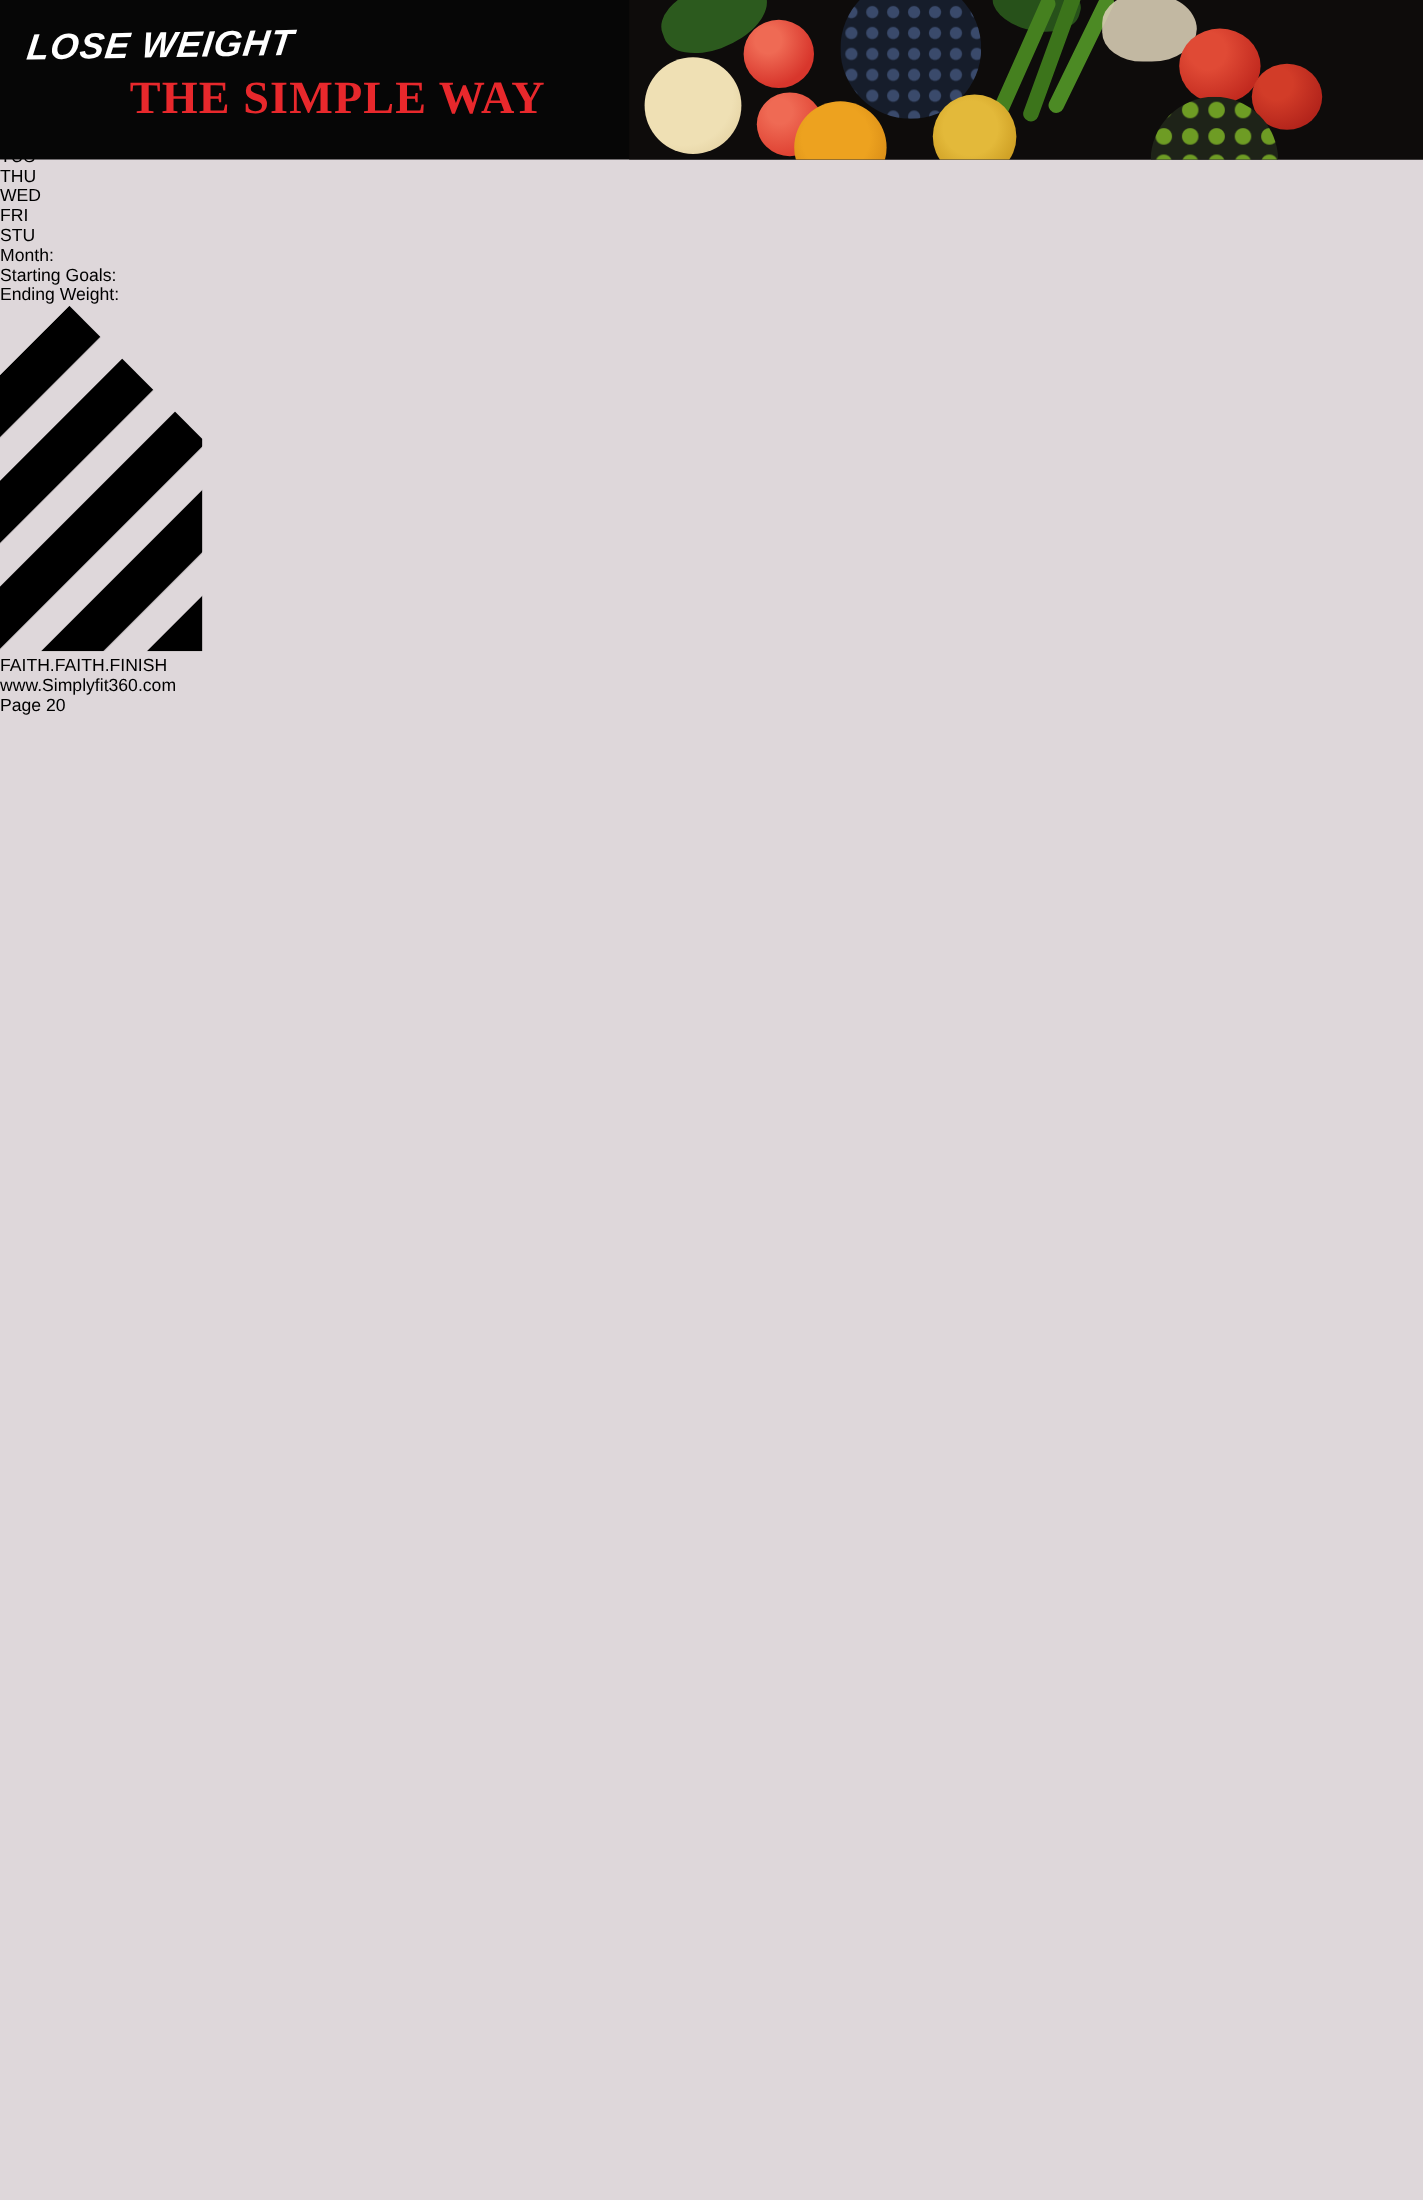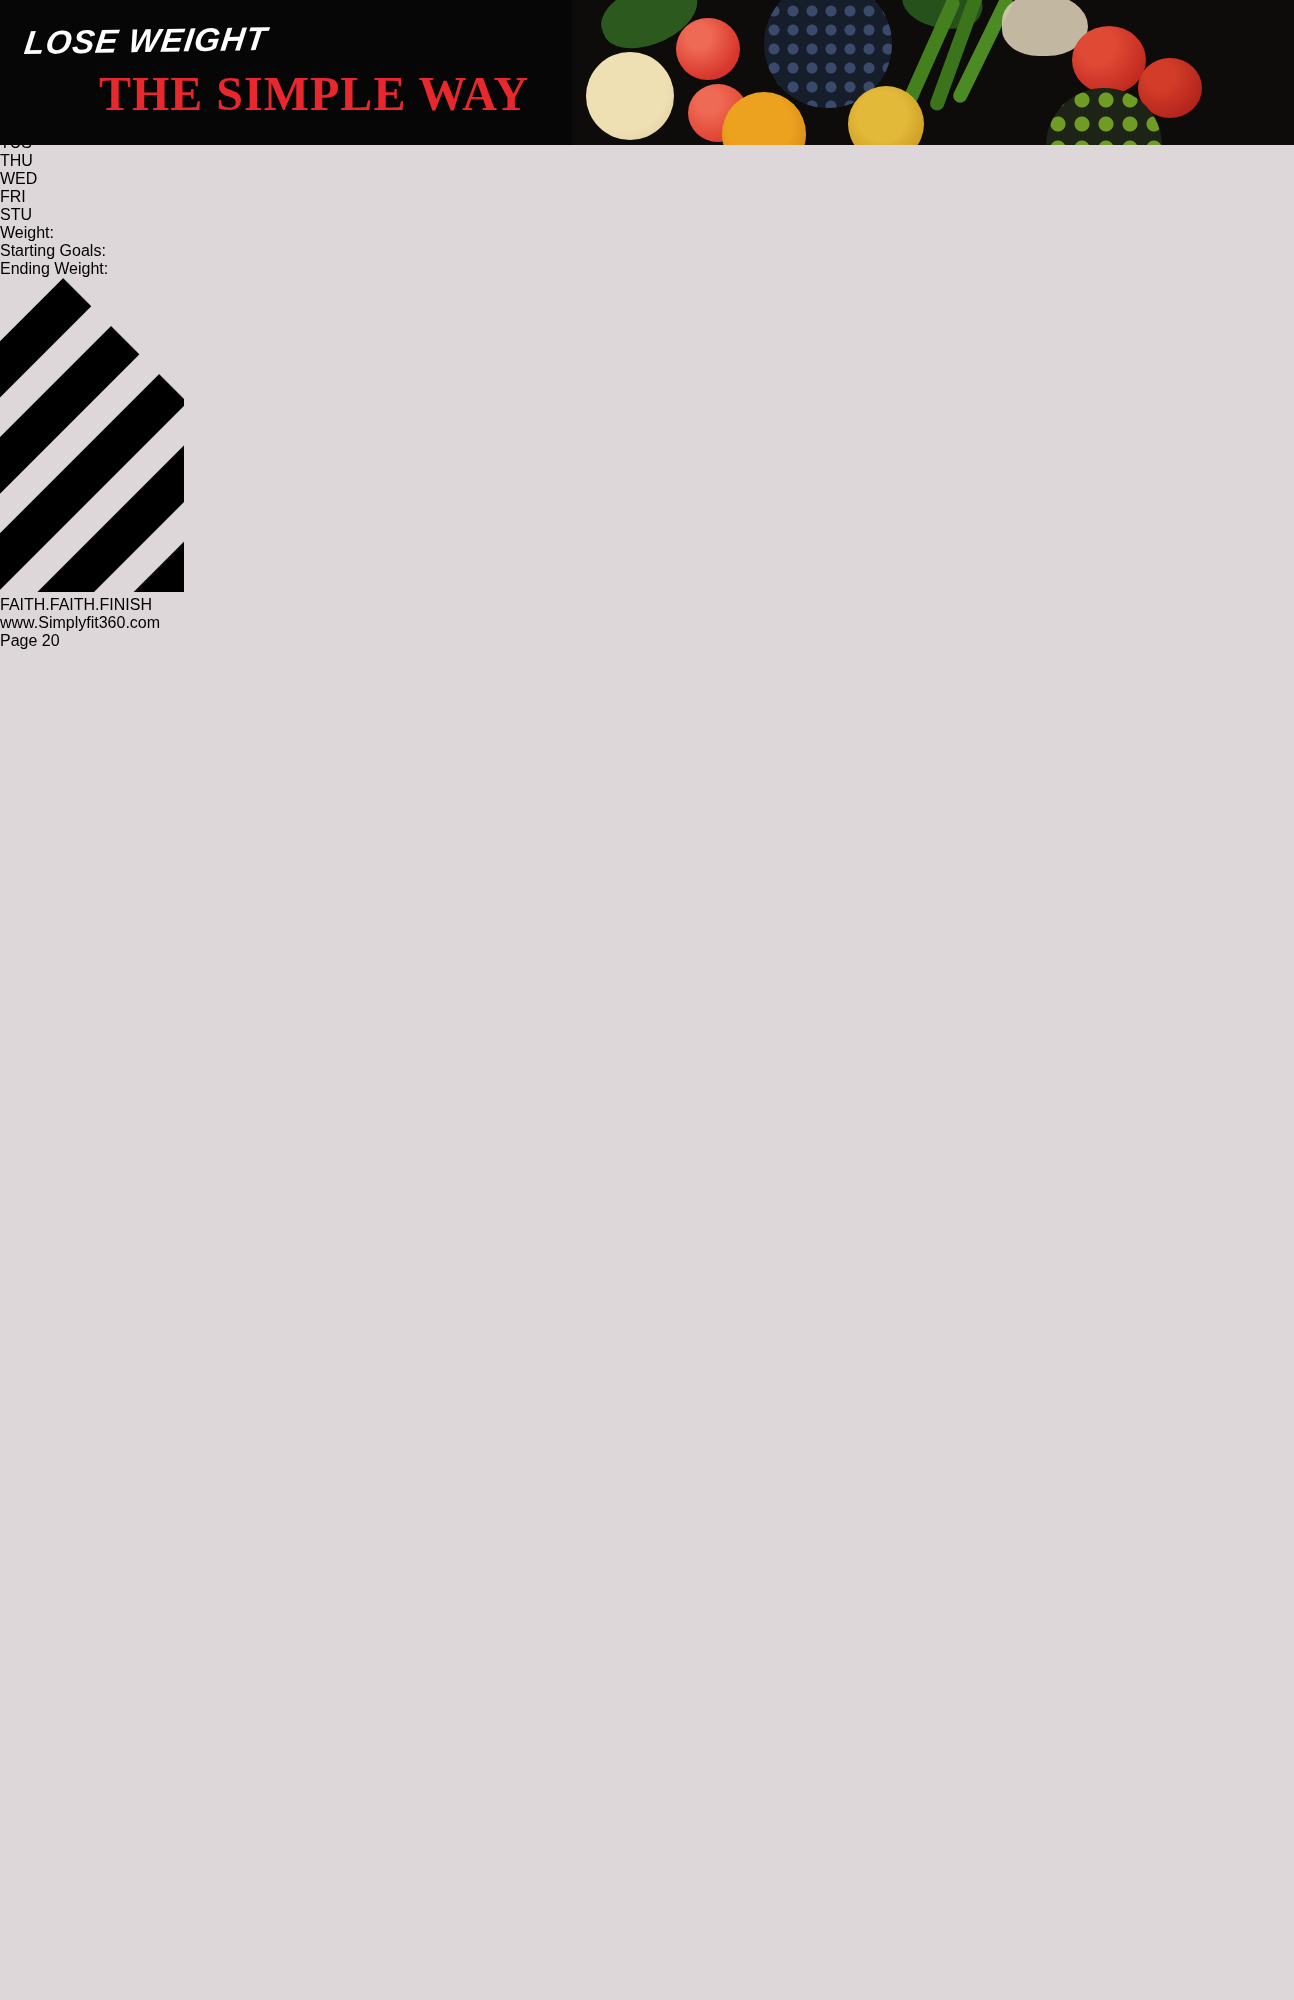--- a/index.html
+++ b/index.html
@@ -11,22 +11,22 @@
     overflow:hidden;
   }
   
   .banner{position:absolute;left:0;top:0;width:1294px;height:145px;background:var(--banner-black,#060606);}
   .lose-weight{
     position:absolute;left:25px;top:22px;color:#fff;
     font-size:33px;font-weight:bold;font-style:italic;letter-spacing:1px;
     transform:skewX(-8deg) rotate(-1deg);
   }
   .simple-way{
-    position:absolute;left:99px;top:66px;color:var(--banner-red,#e8282c);
-    font-family:"Liberation Serif", serif;font-weight:bold;font-size:48px;letter-spacing:1px;
+    position:absolute;left:118px;top:66px;color:var(--banner-red,#e8282c);
+    font-family:"Liberation Serif", serif;font-weight:bold;font-size:42px;letter-spacing:1px;
   }
   .food-photo{position:absolute;left:572px;top:0;width:722px;height:145px;background:#0e0c0b;overflow:hidden;}
   .food-photo div{position:absolute;}
   .blob{border-radius:50%;}
   .leaf{left:28px;top:-14px;width:100px;height:58px;background:#2c5a1e;border-radius:50% 40% 60% 50%;transform:rotate(-20deg);}
   .leaf2{left:330px;top:-18px;width:80px;height:46px;background:#27511a;border-radius:50% 40% 60% 50%;transform:rotate(15deg);}
   .rice{left:14px;top:52px;width:88px;height:88px;background:radial-gradient(circle at 40% 40%,#efe0b4 0 60%,#dcc795 100%);}
   .tomato1{left:104px;top:18px;width:64px;height:62px;background:radial-gradient(circle at 35% 30%,#ef6a54 0 20%,#d8362c 70%);}
   .tomato2{left:116px;top:84px;width:60px;height:58px;background:radial-gradient(circle at 35% 30%,#ef6a54 0 20%,#e04434 70%);}
   .berry-bowl{left:192px;top:-20px;width:128px;height:128px;background:
@@ -245,21 +245,21 @@
       <div class="body-cell"></div>
       <div class="body-cell"></div>
       <div class="body-cell"></div>
       <div class="body-cell"></div>
       <div class="body-cell"></div>
       <div class="body-cell"></div>
     </div>
 
   
   <div class="goals-box">
-    <span>Weight:</span>
+    <span>Month:</span>
   </div>
 
   
   <div class="weight-box">
     <div class="weight-label starting">Starting Goals:</div>
     <div class="weight-label ending">Ending Weight:</div>
   </div>
 
   
   <svg class="stripes-svg" width="184" height="314" viewBox="0 0 184 314">

